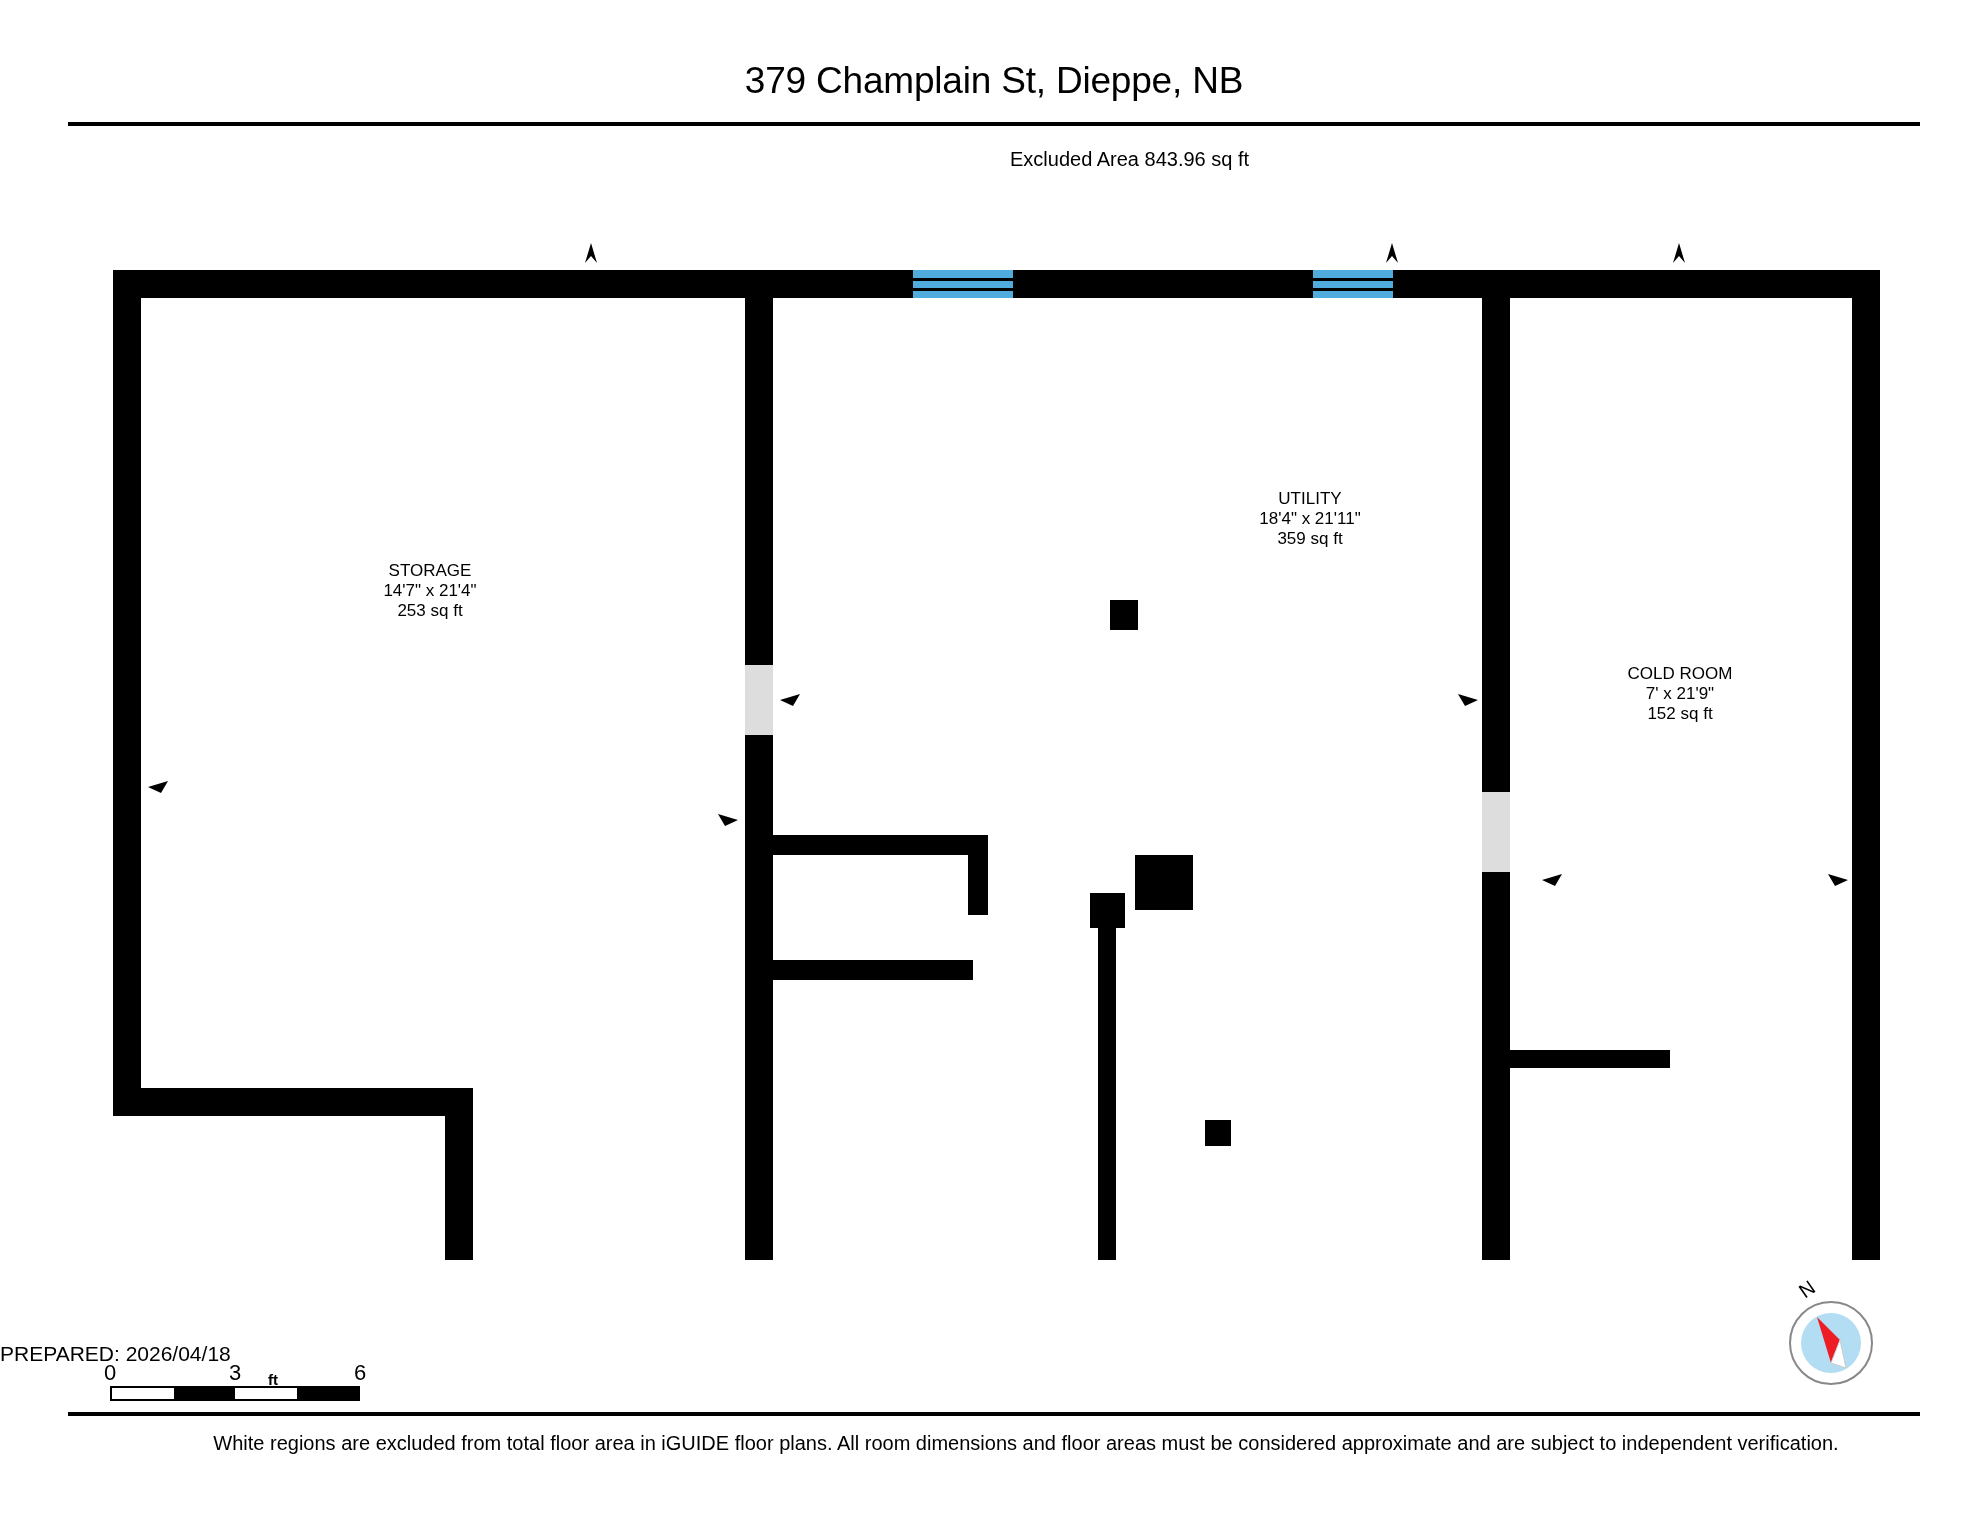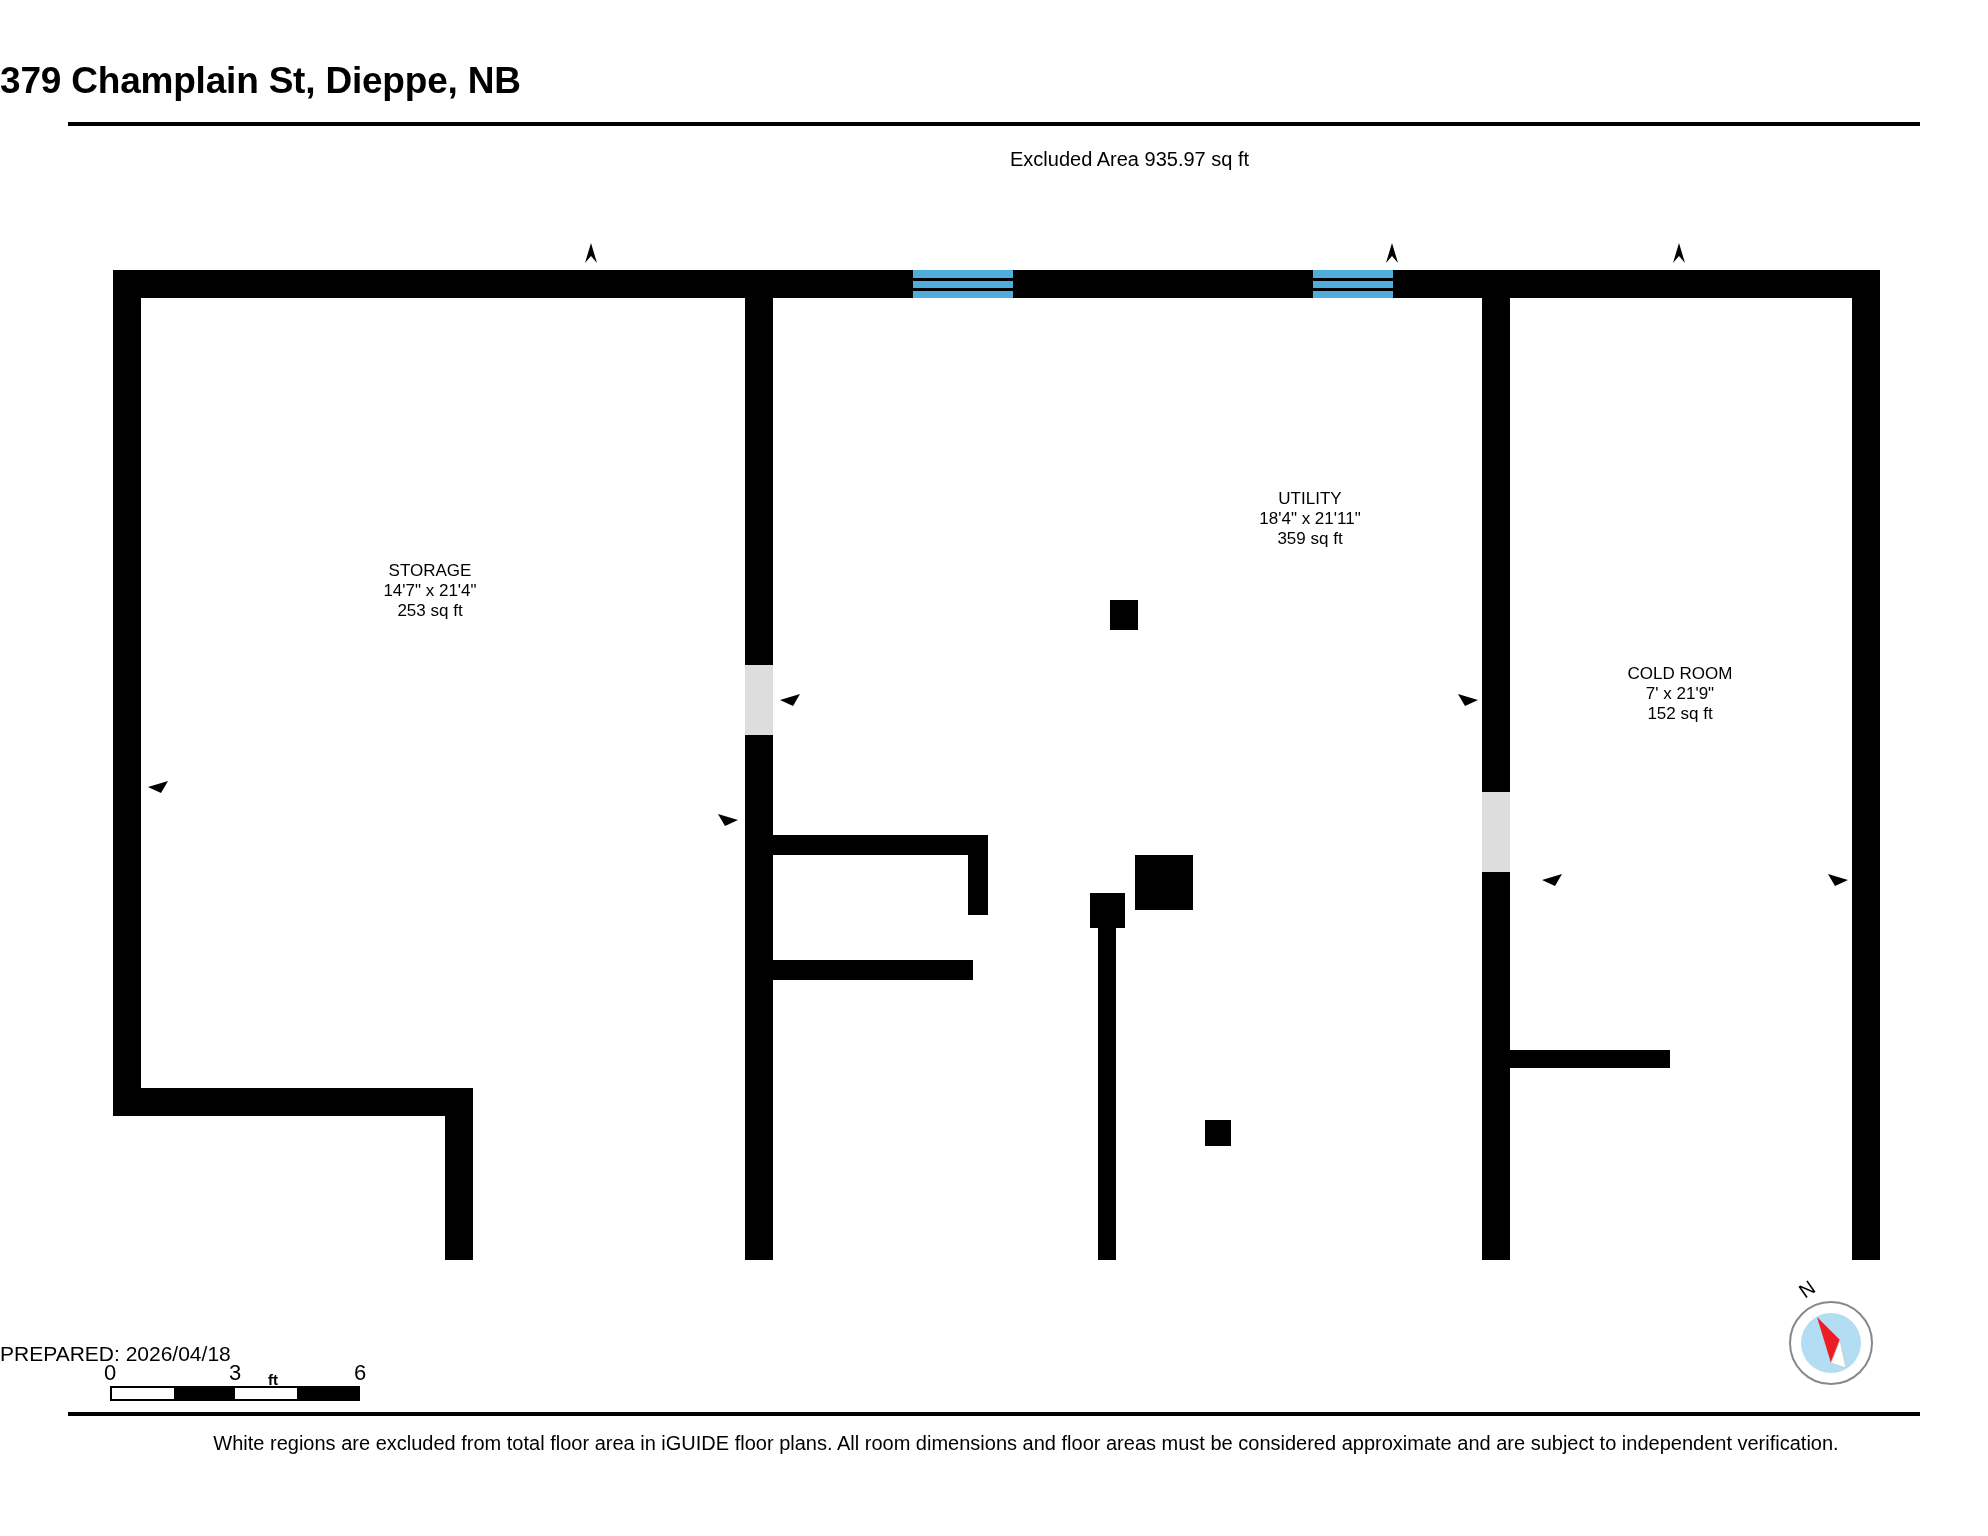--- a/index.html
+++ b/index.html
@@ -20,22 +20,23 @@
     position: absolute;
     inset: 0;
   }
 
   
   .title {
     position: absolute;
     top: 60px;
     left: 0;
     width: 100%;
+    text-align: center;
     font-size: 37px;
-    font-weight: bold;
+    font-weight: normal;
     letter-spacing: -0.2px;
   }
   .rule-top {
     position: absolute;
     left: 68px;
     right: 68px;
     top: 122px;
     height: 4px;
     background: #000;
   }
@@ -156,21 +157,21 @@
 </head>
 <body>
 
 <div class="page">
 
   <div class="title">379 Champlain St, Dieppe, NB</div>
   <div class="rule-top"></div>
 
   <div class="subheader">
     <div class="row2">
-      <span>Excluded Area 935.97 sq ft</span>
+      <span>Excluded Area 843.96 sq ft</span>
     </div>
   </div>
 
   <div class="plan">
     <svg width="1988" height="1060" viewBox="0 0 1988 1060" xmlns="http://www.w3.org/2000/svg">
 
       <g fill="#000000">
 
         <rect x="113" y="70" width="800" height="28"></rect>
 

